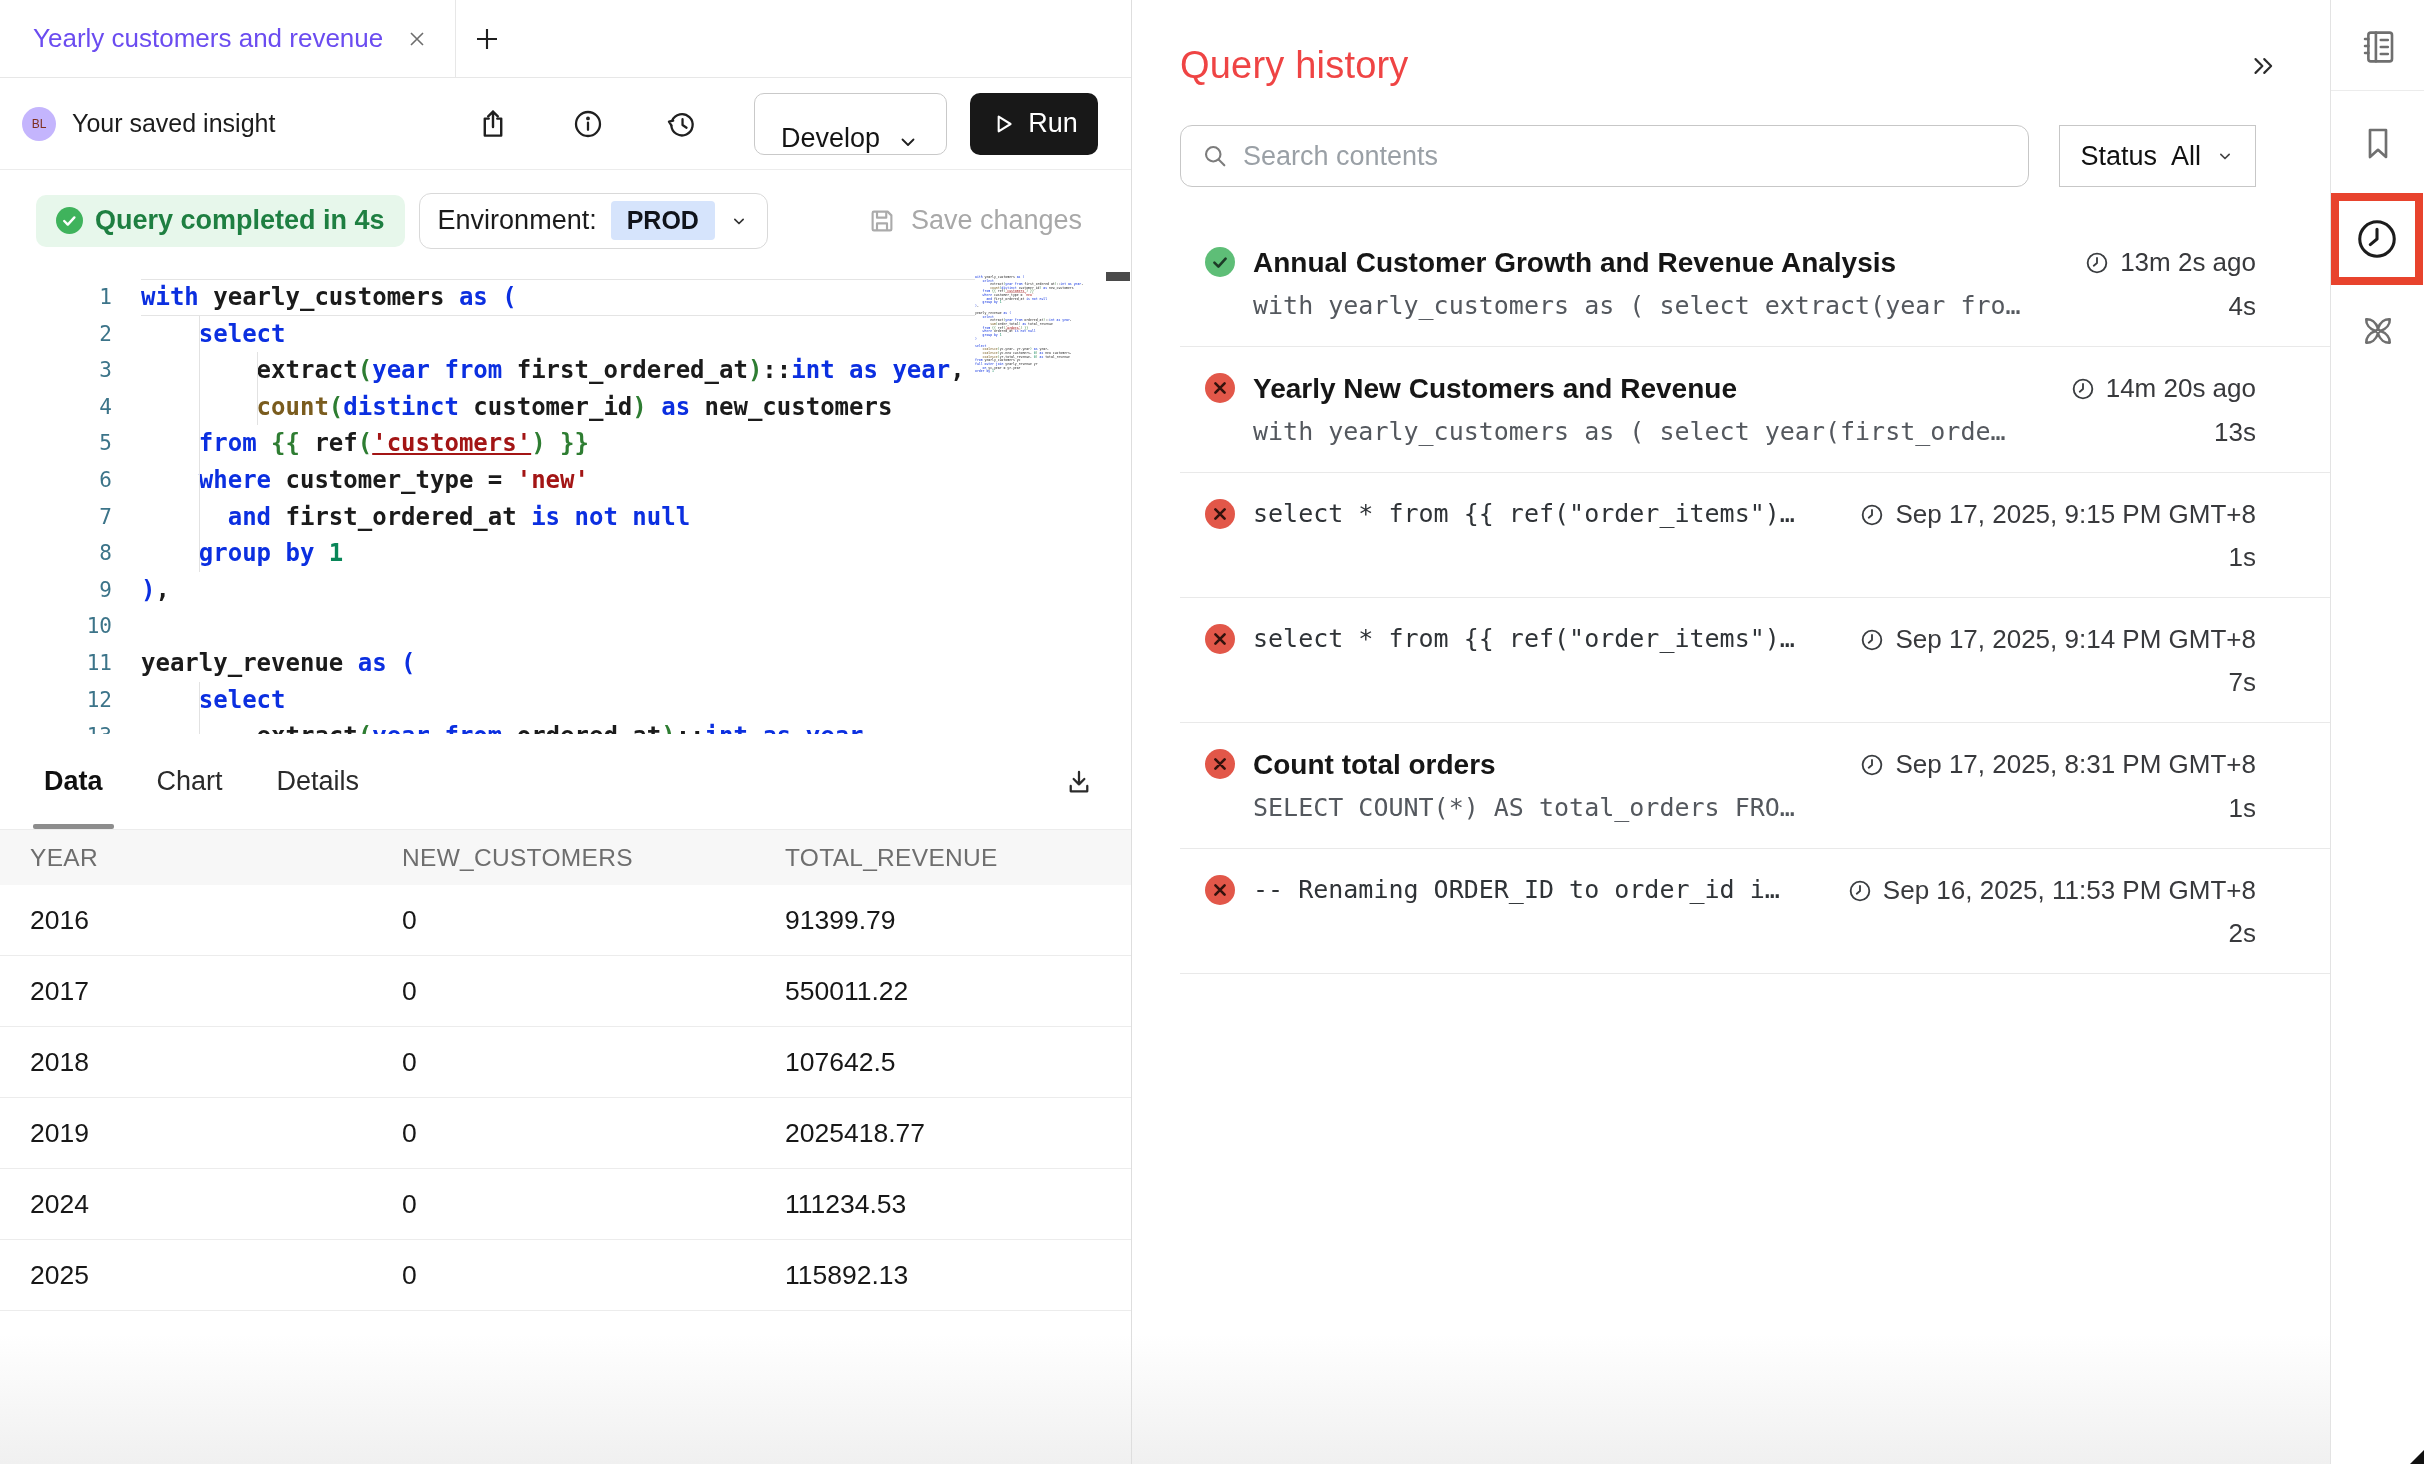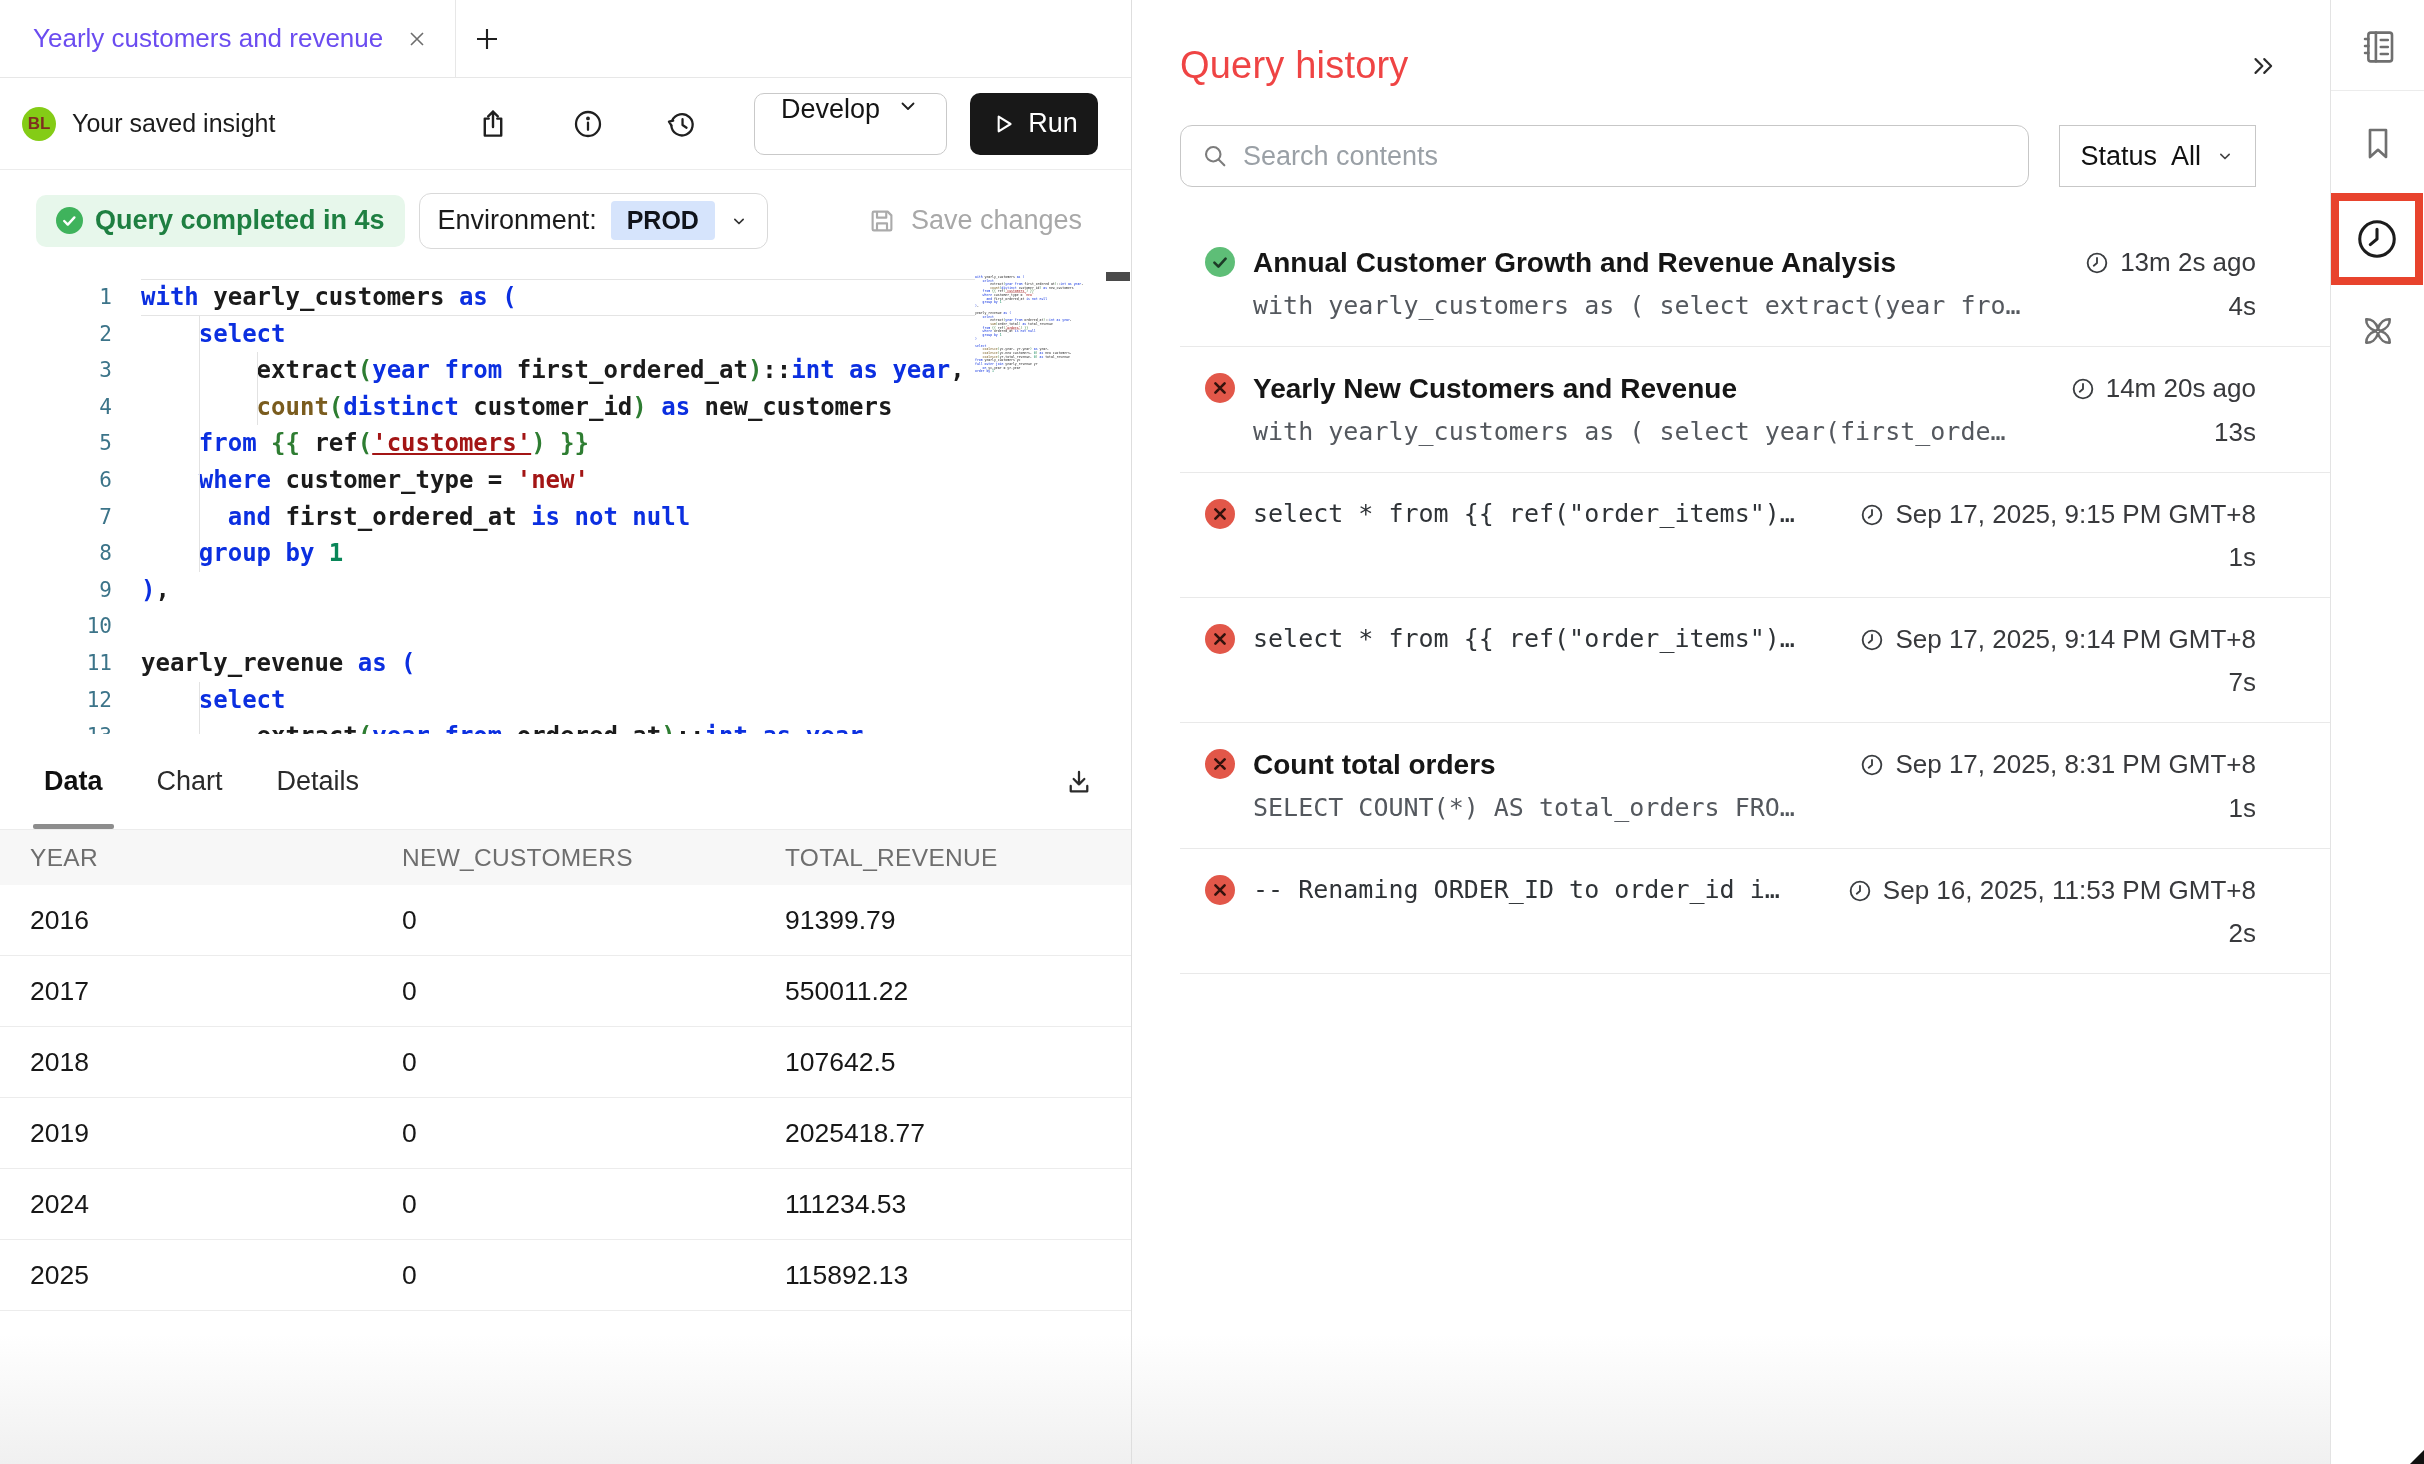--- a/index.html
+++ b/index.html
@@ -10,26 +10,26 @@
   .left-panel { width:1132px; border-right:1px solid #dedede; display:flex; flex-direction:column; position:relative; }
   .left-panel .bottom-fade, .history-panel .bottom-fade { position:absolute; left:0; right:0; bottom:0; height:130px; background:linear-gradient(180deg, rgba(235,235,235,0) 0%, rgba(225,225,225,0.5) 100%); pointer-events:none; }
 
   .tabbar { height:78px; border-bottom:1px solid #e7e7e7; display:flex; align-items:center; flex:none; }
   .tab { height:100%; display:flex; align-items:center; padding:0 26px 0 33px; border-right:1px solid #e7e7e7; }
   .tab-title { color:#6b4cf0; font-size:26px; }
   .tab-close { margin-left:22px; display:flex; cursor:pointer; }
   .new-tab { margin-left:16px; display:flex; cursor:pointer; }
 
   .toolbar { height:92px; border-bottom:1px solid #ececec; display:flex; align-items:center; padding:0 33px 0 22px; flex:none; }
-  .avatar { width:34px; height:34px; border-radius:50%; background:#84cc16; color:#7e2f1f; font-size:17px; font-weight:bold; display:flex; align-items:center; justify-content:center; flex:none; }
+  .avatar { width:34px; height:34px; border-radius:50%; background:#c4b5fd; color:#7e2f1f; font-size:12px; font-weight:normal; display:flex; align-items:center; justify-content:center; flex:none; }
   .toolbar-label { margin-left:16px; font-size:25px; color:#1c1c1c; }
   .spacer { flex:1; }
   .tb-icon { display:flex; cursor:pointer; }
   .tb-icon + .tb-icon { margin-left:62px; }
-  .develop-btn { margin-left:56px; height:62px; padding:0 26px; border:1.5px solid #c9c9c9; border-radius:10px; background:#fff; display:flex; align-items:flex-start; gap:16px; font-size:27px; color:#141414; cursor:pointer; font-family:inherit; }
+  .develop-btn { margin-left:56px; height:62px; padding:0 26px; border:1.5px solid #c9c9c9; border-radius:10px; background:#fff; display:flex; align-items:flex-end; gap:16px; font-size:27px; color:#141414; cursor:pointer; font-family:inherit; }
   .run-btn { margin-left:23px; height:62px; width:128px; border:none; border-radius:10px; background:#181818; color:#fff; font-size:27px; display:flex; align-items:center; justify-content:center; gap:12px; cursor:pointer; font-family:inherit; }
 
   .statusbar { height:101px; display:flex; align-items:center; padding:0 49px 0 36px; flex:none; }
   .status-pill { background:#e7f7eb; border-radius:10px; height:52px; display:flex; align-items:center; gap:12px; padding:0 20px; }
   .status-pill span { color:#1e7f41; font-size:27px; font-weight:600; }
   .env-group { margin-left:14px; height:56px; border:1px solid #d9d9d9; border-radius:12px; background:#fff; display:flex; align-items:center; padding:0 18px; cursor:pointer; }
   .env-label { font-size:27px; color:#1b1b1b; }
   .env-chip { margin-left:14px; background:#d6e4fc; border-radius:4px; padding:5px 16px; font-size:25px; font-weight:600; color:#10131a; }
   .env-chevron { margin-left:14px; display:flex; }
   .save-group { margin-left:auto; display:flex; align-items:center; gap:14px; color:#a8a8a8; font-size:27px; cursor:default; }

